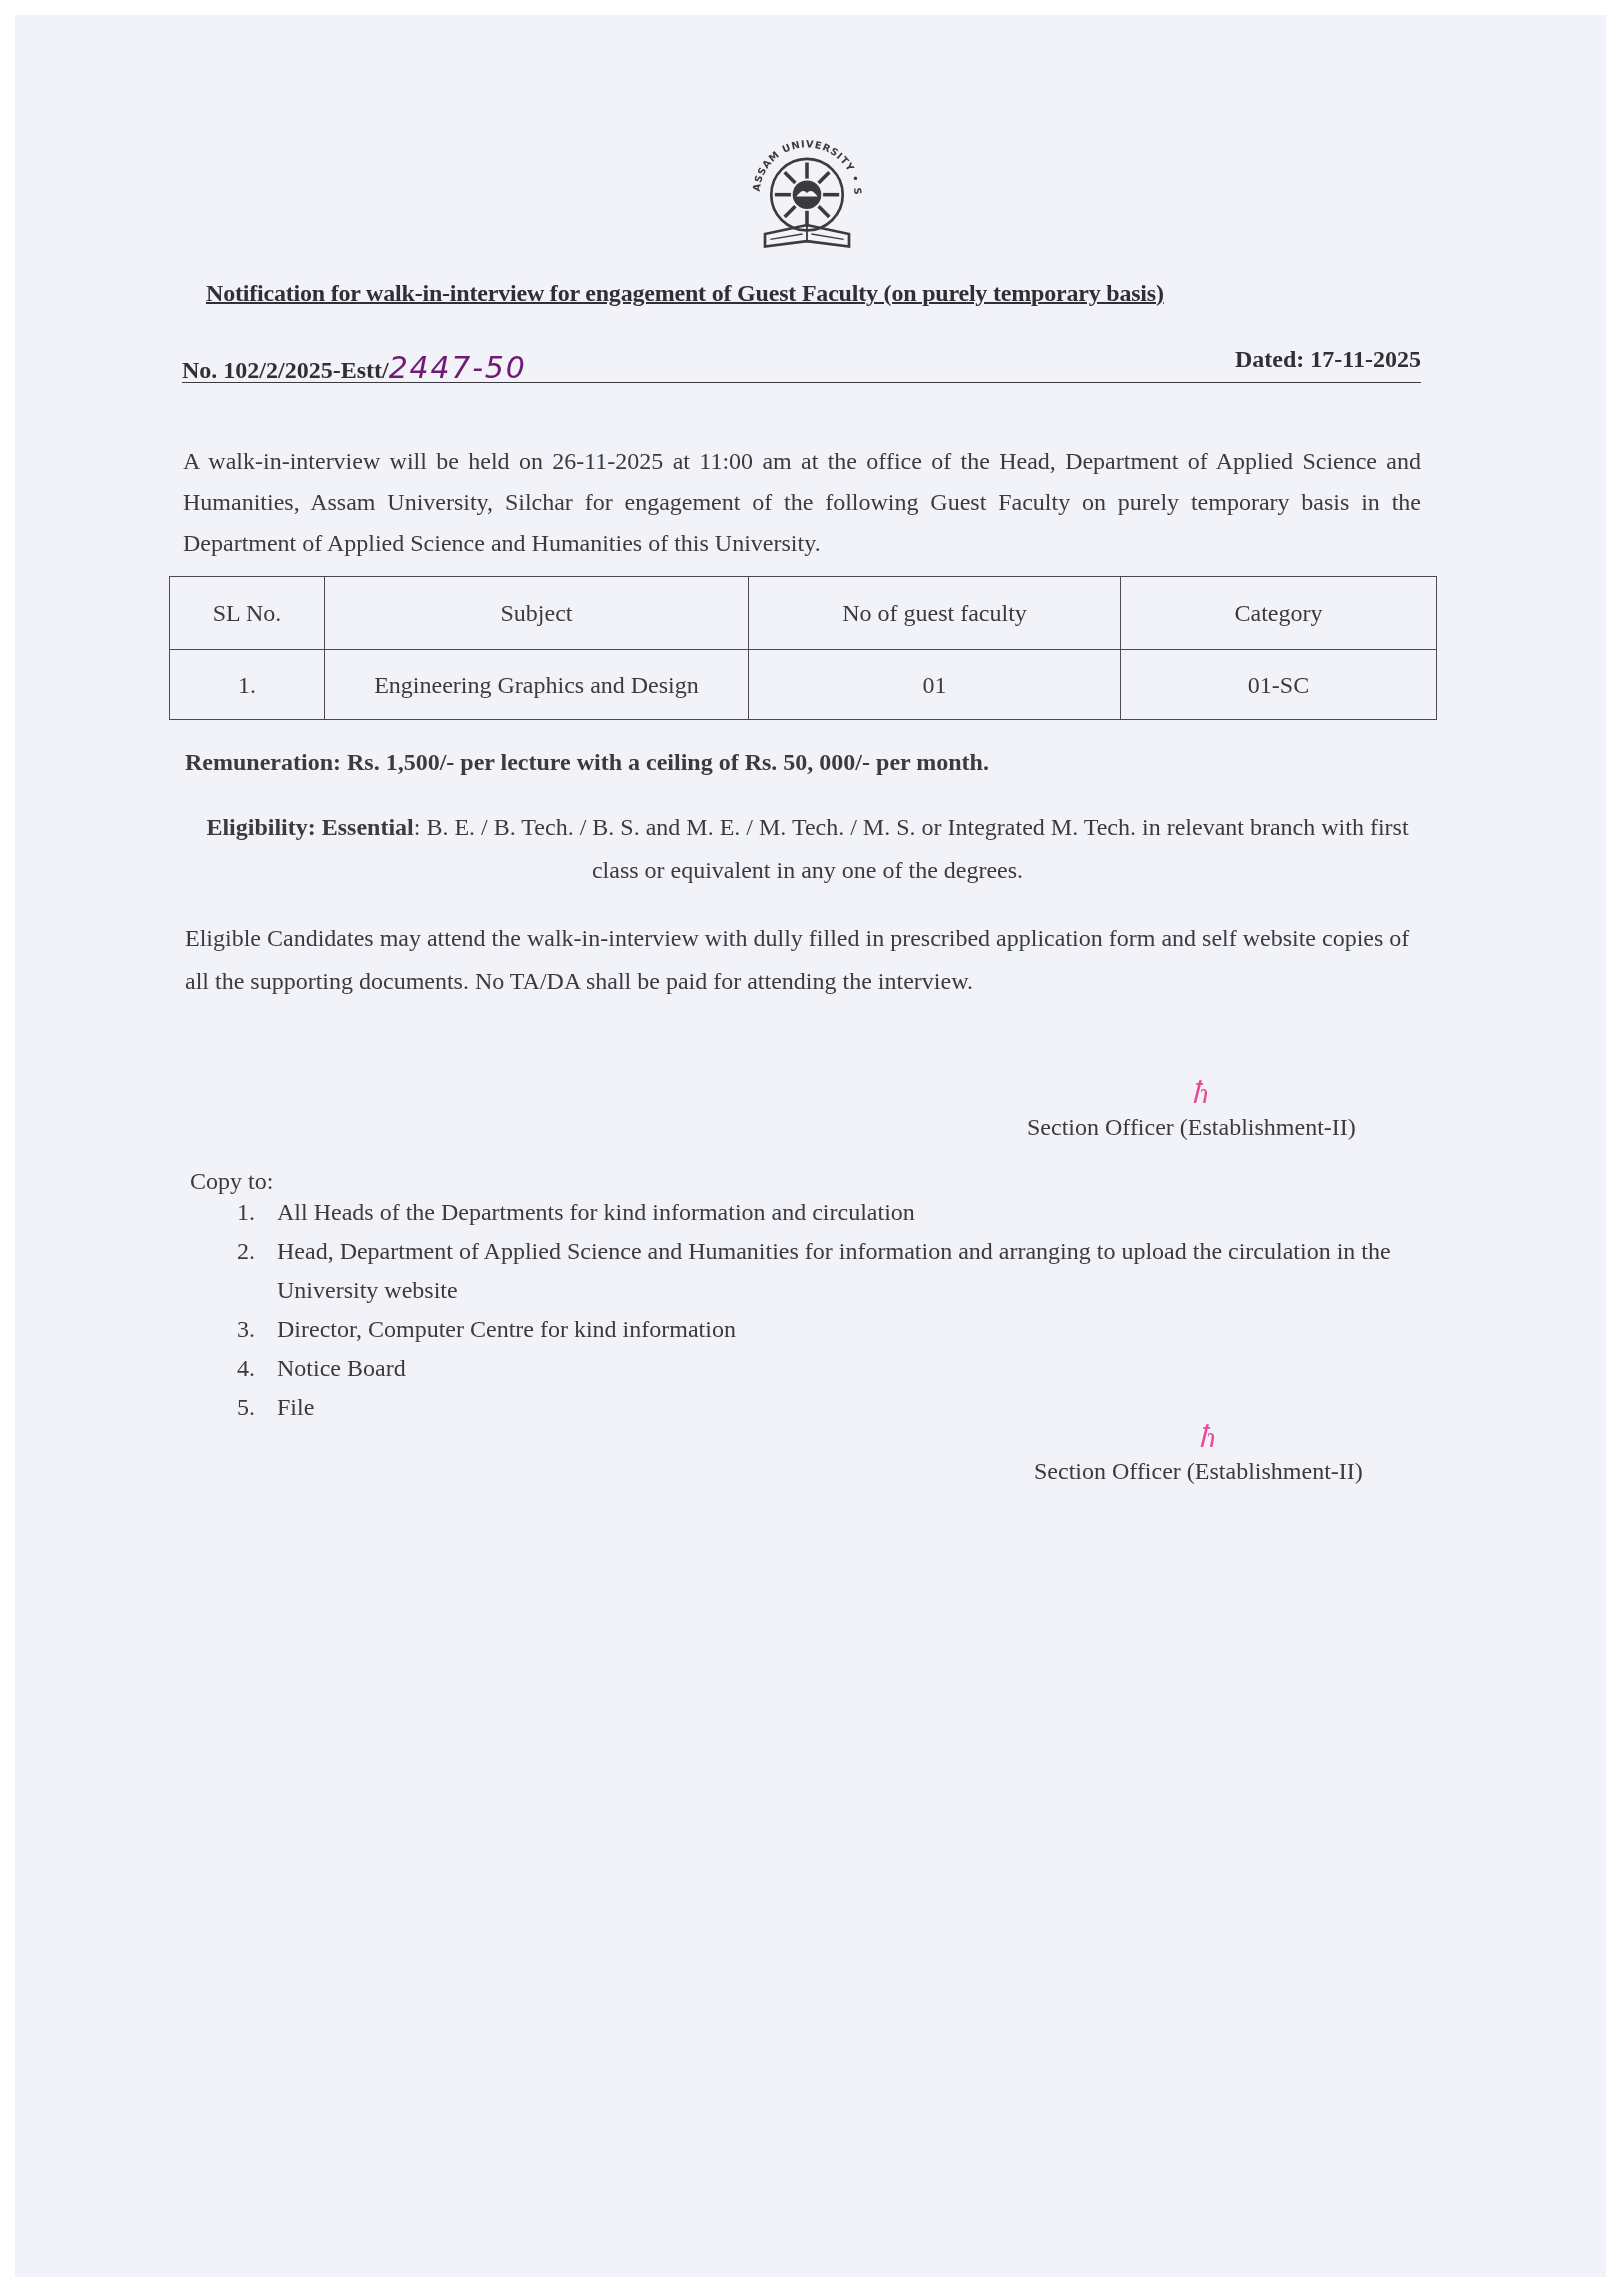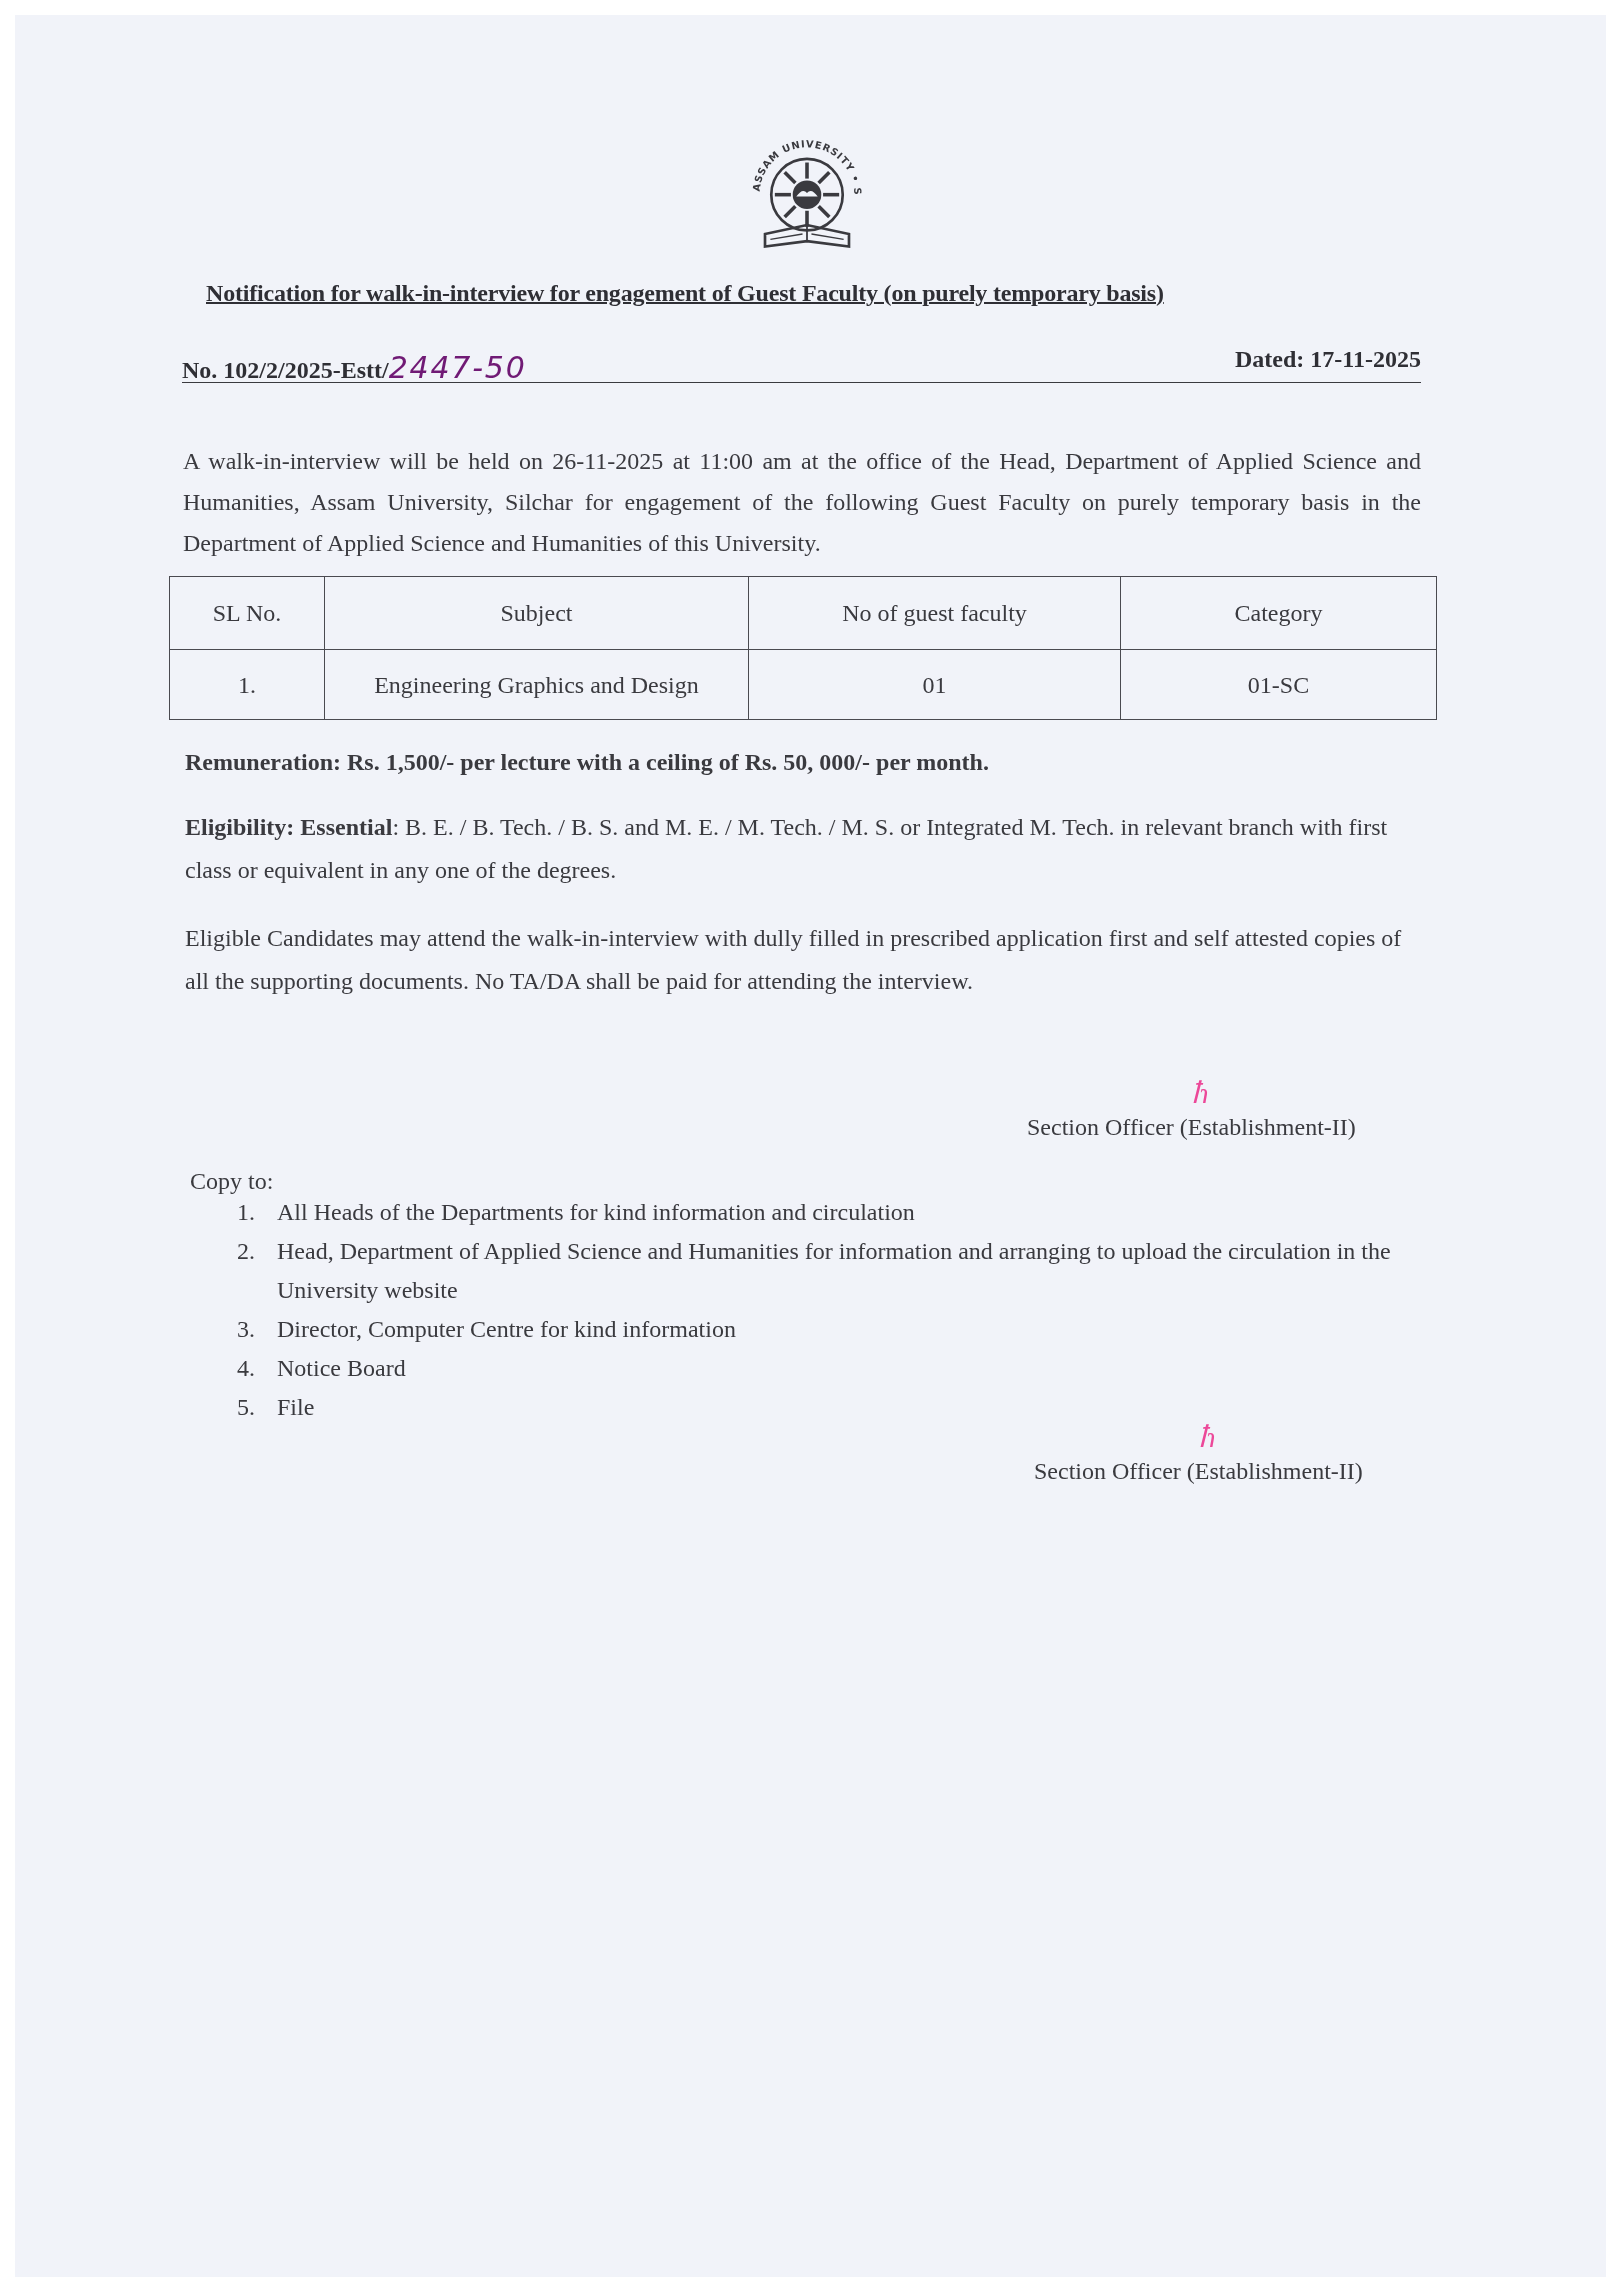--- a/index.html
+++ b/index.html
@@ -14,21 +14,21 @@
   .refno .hand { font-family:"DejaVu Sans", sans-serif; font-weight:normal; color:#701a75; font-size:30px; letter-spacing:1.8px; font-style:italic; }
   .dated { right:0; top:0; font-size:24px; font-weight:bold; color:#2f2f35; white-space:nowrap; }
   .para { left:183px; width:1238px; font-size:24px; line-height:41px; text-align:justify; }
   .p1 { top:416px;margin-top:25px; }
   table.grid { position:absolute; left:169px; top:576px; width:1268px; border-collapse:collapse; font-size:24px; }
   table.grid td, table.grid th { border:1.8px solid #4a4a50; text-align:center; vertical-align:middle; }
   table.grid th { font-weight:normal; height:70px; }
   table.grid td { height:67px; line-height:30px; }
   .c1 { width:152px; } .c2 { width:421px; } .c3 { width:369px; }
   .rem { left:185px; top:749px; font-size:24px; font-weight:bold; white-space:nowrap; }
-  .elig { left:185px; top:806px; width:1245px; font-size:24px; line-height:43px; }
+  .elig { left:185px; top:806px; width:1245px; font-size:24px; line-height:43px;text-align:center; }
   .elig b { font-weight:bold; }
   .eligible { left:185px; top:917px; width:1245px; font-size:24px; line-height:43px; }
   .sig { font-family:Liberation Serif, serif; color:#ec4899; font-size:30px; font-style:italic; }
   .sig1 { left:1191px; top:1071px; }
   .so1 { left:1027px; top:1114px; font-size:24px; white-space:nowrap; }
   .copyto { left:190px; top:1168px; font-size:24px; }
   .copylist { left:237px; top:1193px; font-size:24px; line-height:39px; margin:0; padding:0; list-style:none; }
   .copylist li { display:flex; }
   .copylist .num { width:40px; flex:none; }
   .copylist .txt { width:1164px; }
@@ -97,21 +97,21 @@
     </tr>
   </tbody>
 </table>
 
 <div class="abs rem">Remuneration: Rs. 1,500/- per lecture with a ceiling of Rs. 50, 000/- per month.</div>
 
 <div class="abs elig">
   <b>Eligibility: Essential</b><span>:  B. E. / B. Tech. / B. S. and M. E. / M. Tech. / M. S. or Integrated M. Tech. in relevant branch with first class or equivalent in any one of the degrees.</span>
 </div>
 
-<div class="abs eligible">Eligible Candidates may attend the walk-in-interview with dully filled in prescribed application first and self attested copies of all the supporting documents. No TA/DA shall be paid for attending the interview.</div>
+<div class="abs eligible">Eligible Candidates may attend the walk-in-interview with dully filled in prescribed application form and self website copies of all the supporting documents. No TA/DA shall be paid for attending the interview.</div>
 
 <div class="abs sig sig1">ꝉɿ</div>
 <div class="abs so1">Section Officer (Establishment-II)</div>
 
 <div class="abs copyto">Copy to:</div>
 <ul class="abs copylist">
   <li>
       <span class="num">1.</span>
       <span class="txt">All Heads of the Departments for kind information and circulation</span>
     </li>

